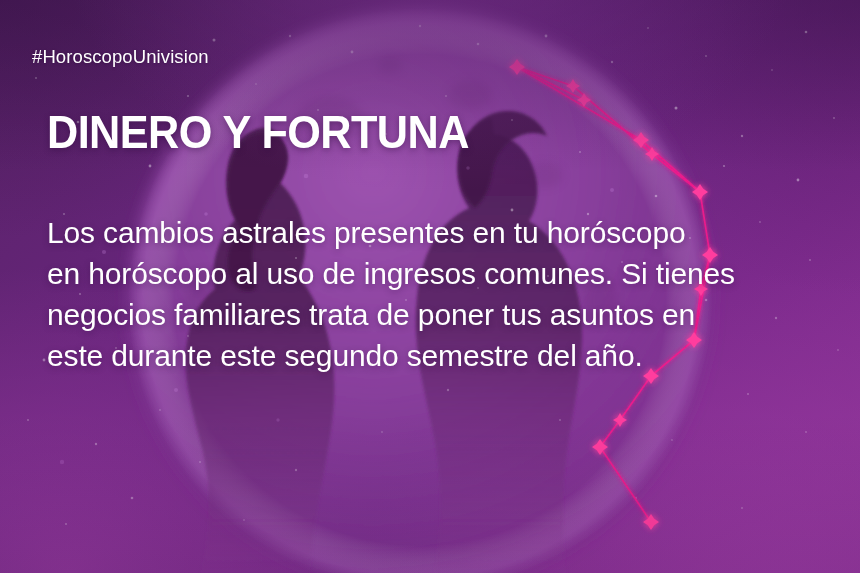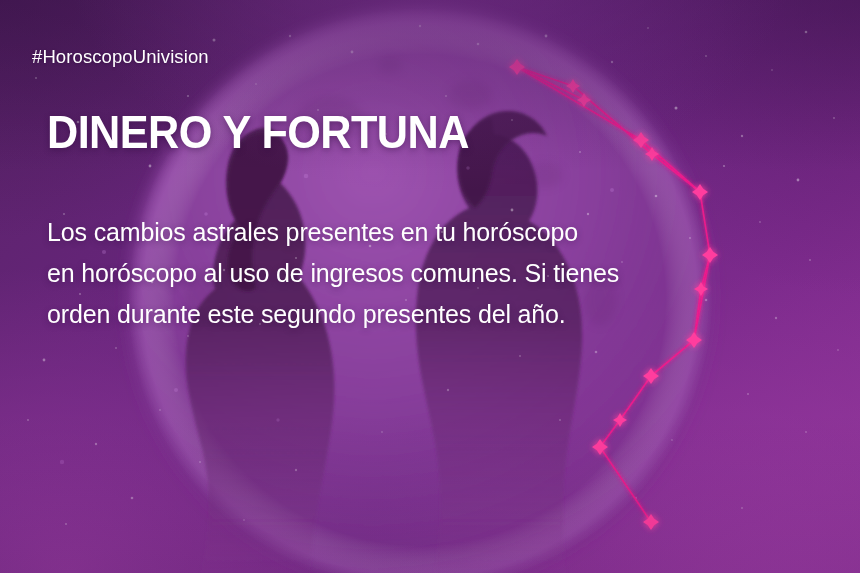--- a/index.html
+++ b/index.html
@@ -87,21 +87,21 @@
     transform-origin: left center;
     text-shadow: 0 2px 7px rgba(45,10,60,0.42);
   }
 
   #body-copy {
     position: absolute;
     left: 47px;
     top: 196px;
     width: 760px;
     margin: 0;
-    font-size: 25px;
+    font-size: 30px;
     line-height: 41px;
     font-weight: 300;
     color: #ffffff;
     letter-spacing: -0.15px;
     text-shadow: 0 2px 6px rgba(45,10,60,0.38);
   }
   #body-copy .ln { display: block; white-space: nowrap; }
 </style>
 </head>
 <body>
@@ -368,17 +368,18 @@
 
   <div id="text-block">
 
     <div id="hashtag">#HoroscopoUnivision</div>
 
     <h1 id="headline">DINERO Y FORTUNA</h1>
 
     <p id="body-copy">
       <span class="ln">Los cambios astrales presentes en tu horóscopo</span>
       <span class="ln">en horóscopo al uso de ingresos comunes. Si tienes</span>
-      <span class="ln">orden durante este segundo presentes del año.</span>
+      <span class="ln">negocios familiares trata de poner tus asuntos en</span>
+      <span class="ln">este durante este segundo semestre del año.</span>
     </p>
 
   </div>
 </div>
 
 </body></html>

